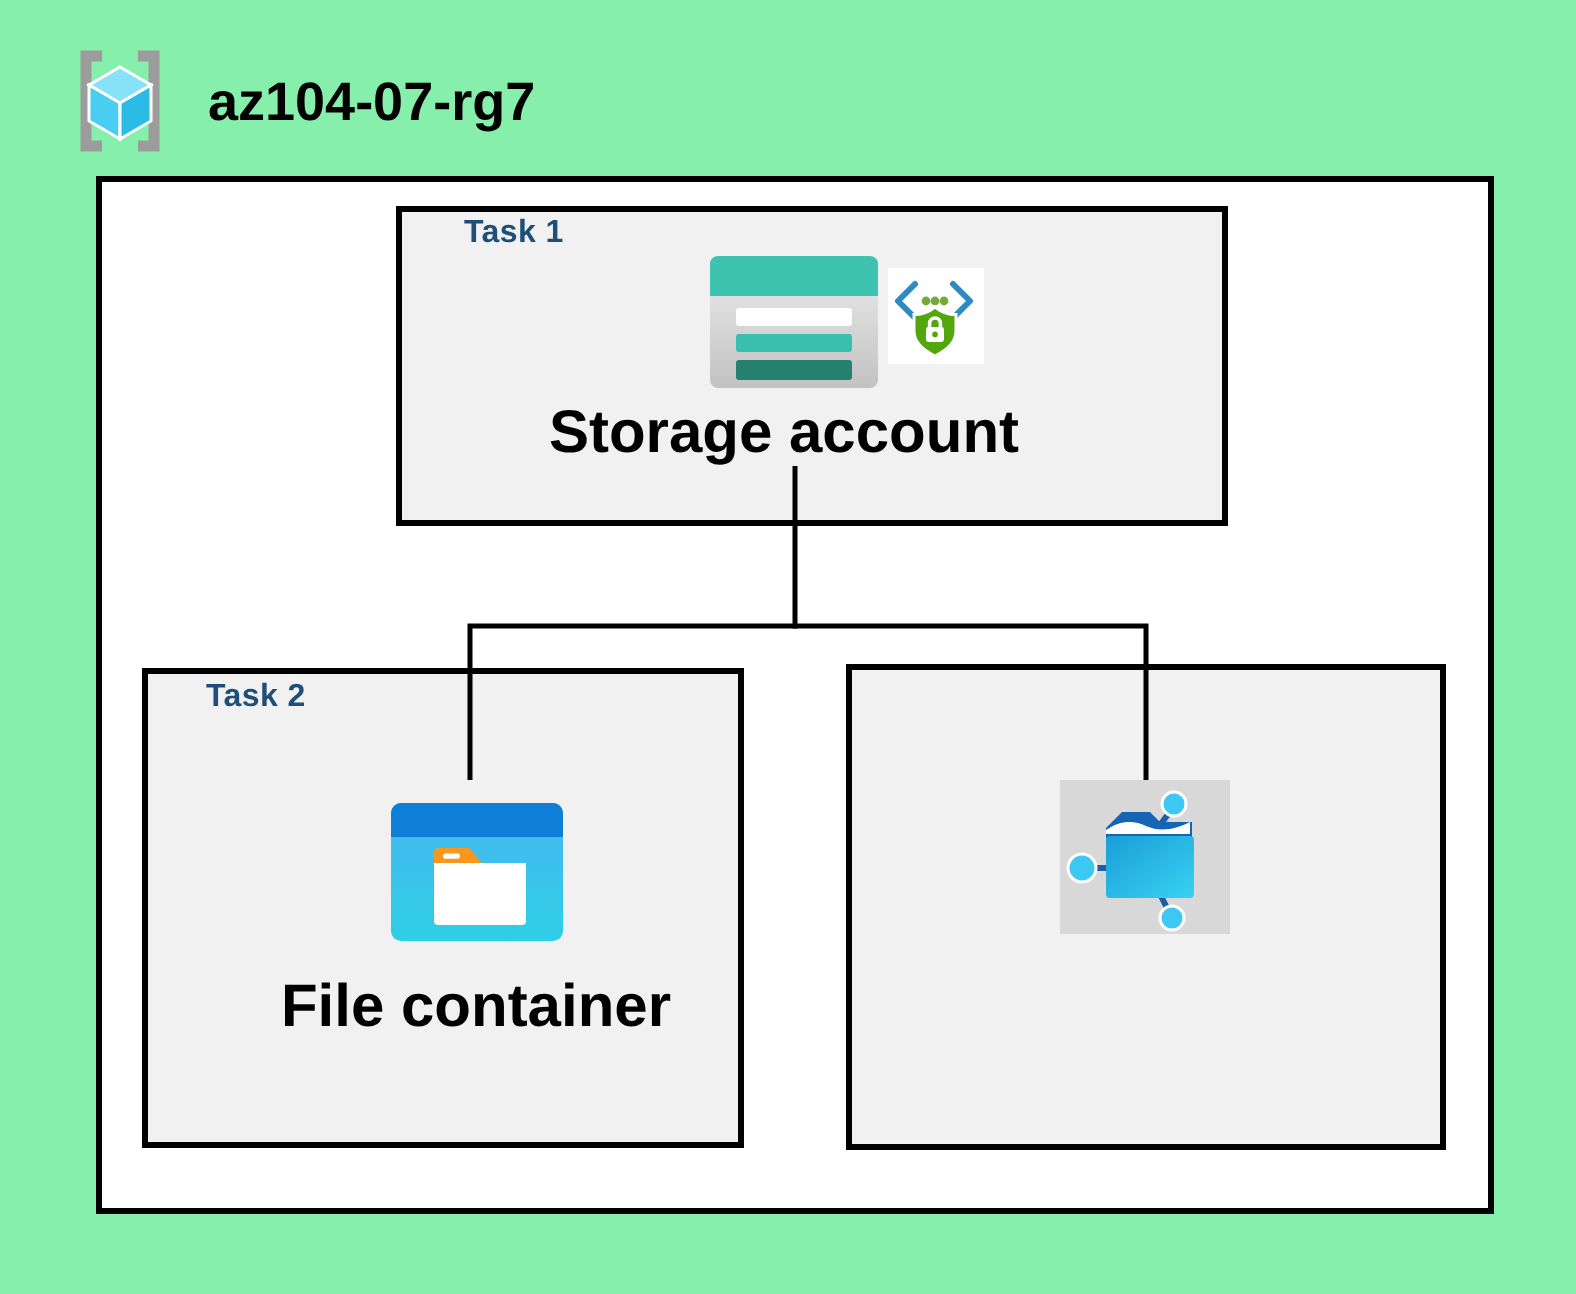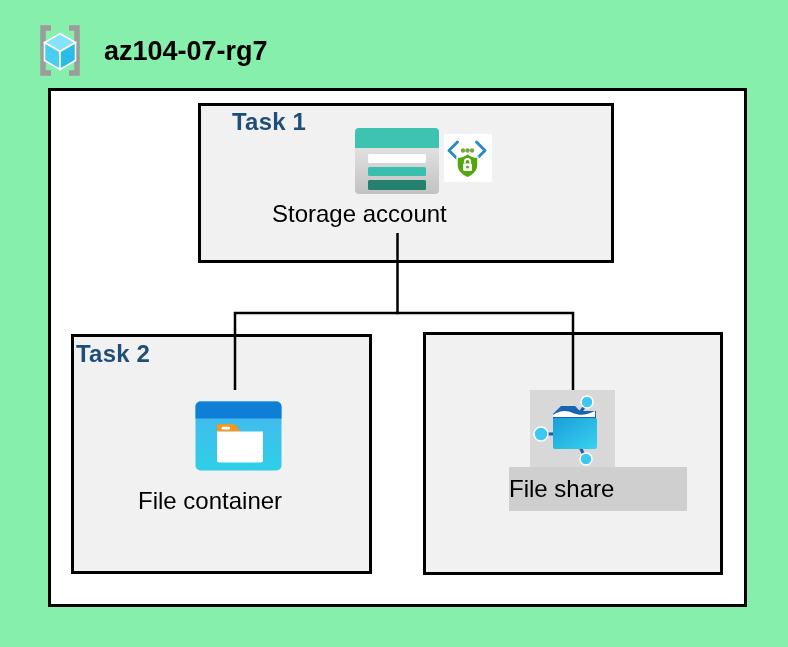--- a/index.html
+++ b/index.html
@@ -1,22 +1,22 @@
 <!DOCTYPE html>
 <html><head>
 <meta charset="utf-8">
 <style>
   * { margin:0; padding:0; box-sizing:border-box; }
   body { background:#ffffff; font-family:"Liberation Sans", sans-serif; }
   .stage { position:relative; width:788px; height:647px; background:#86efac; overflow:hidden; }
   .abs { position:absolute; }
   .box { position:absolute; border:3px solid #000000; background:#f1f1f1; }
   .outer-box { position:absolute; border:3px solid #000000; background:#ffffff; }
-  .task-title { position:absolute; font-weight:bold; font-size:24px; color:#1f4e79; letter-spacing:0.2px; }
-  .item-label { position:absolute; font-weight:normal; font-size:24px; color:#000000; text-align:left; }
+  .task-title { position:absolute; font-weight:bold; font-size:16px; color:#1f4e79; letter-spacing:0.2px; }
+  .item-label { position:absolute; font-weight:bold; font-size:30px; color:#000000; text-align:center; }
   .rg-name { position:absolute; left:104px; top:36px; font-weight:bold; font-size:27px; color:#000000; }
   .connectors { position:absolute; left:0; top:0; pointer-events:none; }
   .gray-sq { position:absolute; left:530px; top:390px; width:85px; height:77px; background:#d8d8d8; }
   .gray-bar { position:absolute; left:509px; top:467px; width:178px; height:44px; background:#cfcfcf; }
   .gray-bar .item-label { position:static; display:block; line-height:44px; }
 </style>
 </head>
 <body>
 
 <div class="stage">
@@ -58,21 +58,21 @@
     <circle cx="28" cy="16.5" r="2.2" fill="#76a83a"></circle>
     <path d="M23.5,19.5 c3.2,2.6 7,3.8 10.5,3.8 v8.2 c0,6.5 -6,10.3 -10.5,12.5 c-4.5,-2.2 -10.5,-6 -10.5,-12.5 v-8.2 c3.5,0 7.3,-1.2 10.5,-3.8 z" fill="#54a60f" stroke="#ffffff" stroke-width="1.5"></path>
     <path d="M20.8,29.5 v-1.8 a2.7,2.7 0 0 1 5.4,0 v1.8" stroke="#ffffff" stroke-width="1.8" fill="none"></path>
     <rect x="19" y="29.5" width="9" height="7.5" rx="1.2" fill="#ffffff"></rect>
     <circle cx="23.5" cy="33.2" r="1.4" fill="#54a60f"></circle>
   </svg>
 
   <div class="item-label" style="left:272px; top:200px; width:240px;">Storage account</div>
 
   <div class="box" style="left:71px; top:334px; width:301px; height:240px;"></div>
-  <div class="task-title" style="left:76px; top:340px;">Task 2</div>
+  <div class="task-title" style="left:103px; top:340px;">Task 2</div>
 
   <svg class="abs" style="left:195px; top:401px;" width="87" height="70" viewBox="0 0 87 70">
     <defs>
       <linearGradient id="blobGrad" x1="0" y1="0" x2="0" y2="1">
         <stop offset="0" stop-color="#47b6ef"></stop>
         <stop offset="1" stop-color="#2ecfe7"></stop>
       </linearGradient>
     </defs>
     <rect x="0.5" y="0.5" width="86" height="69" rx="5" fill="url(#blobGrad)"></rect>
     <path d="M5.5,0.5 h76 a5,5 0 0 1 5,5 v12 h-86 v-12 a5,5 0 0 1 5,-5 z" fill="#0f7ed7"></path>
@@ -96,22 +96,19 @@
     <line x1="55" y1="12" x2="47" y2="23" stroke="#1f5ca6" stroke-width="3"></line>
     <line x1="10" y1="43" x2="24" y2="43" stroke="#1f5ca6" stroke-width="3"></line>
     <line x1="54" y1="68" x2="48" y2="56" stroke="#1f5ca6" stroke-width="3"></line>
     <path d="M21,23 l8,-8 h14 l5,5 h16 v8 h-43 z" fill="#1565b4"></path>
     <path d="M21,24 c7,-5 14,-5 20,-2 c7,3 14,2 22,-2 v6 h-42 z" fill="#ffffff"></path>
     <rect x="21" y="27" width="44" height="31" rx="2" fill="url(#fsGrad)"></rect>
     <circle cx="55" cy="11" r="6" fill="#3cc8f2" stroke="#ffffff" stroke-width="1.5"></circle>
     <circle cx="9" cy="43" r="7" fill="#3cc8f2" stroke="#ffffff" stroke-width="1.5"></circle>
     <circle cx="54" cy="68" r="6" fill="#3cc8f2" stroke="#ffffff" stroke-width="1.5"></circle>
   </svg>
-  <div class="gray-bar">
-    <div class="item-label">File share</div>
-  </div>
 
   <svg class="connectors" width="788" height="647" viewBox="0 0 788 647">
     <path d="M397.5,233 V314.25" stroke="#000000" stroke-width="2.5" fill="none"></path>
     <path d="M235,390 V313 H573 V390" stroke="#000000" stroke-width="2.5" fill="none"></path>
   </svg>
 
 </div>
 
 </body></html>

